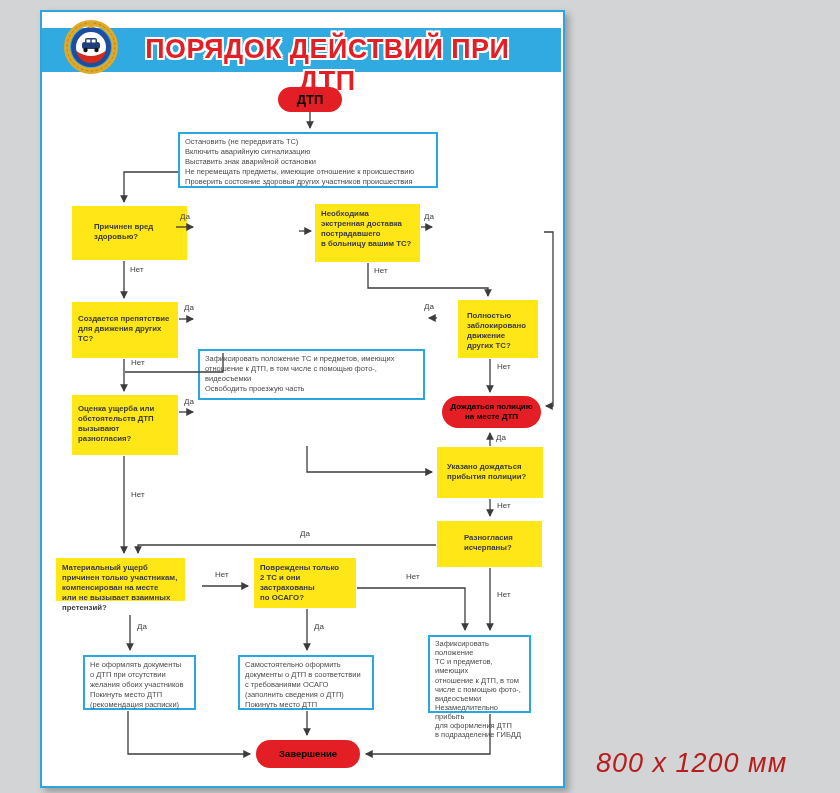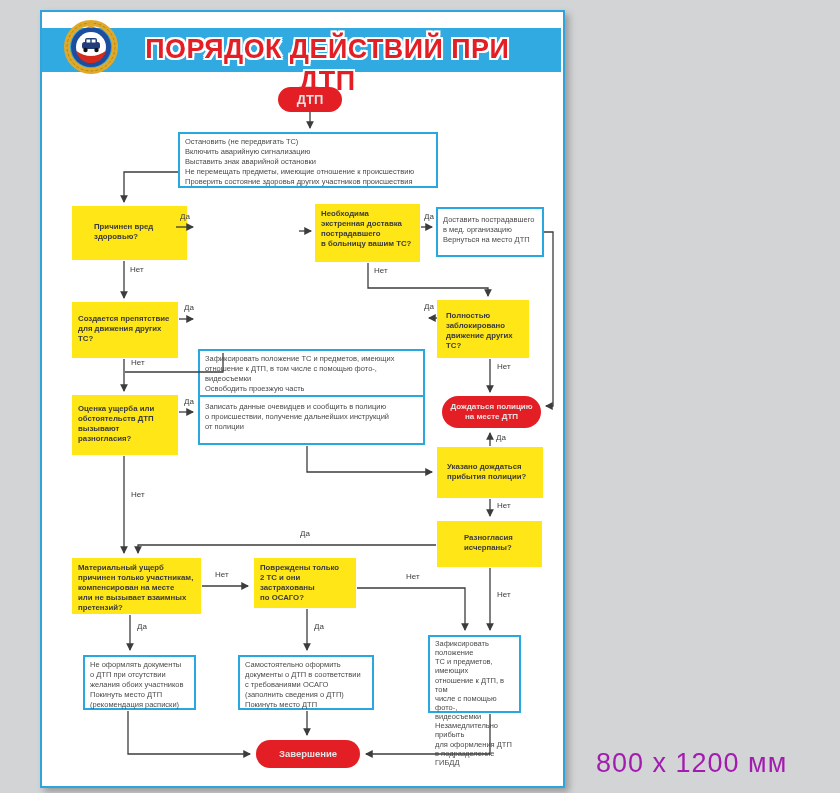--- a/index.html
+++ b/index.html
@@ -11,26 +11,26 @@
   .title{position:absolute;left:118px;top:33px;width:436px;text-align:center;
          font-size:28px;font-weight:bold;color:#e31e24;letter-spacing:.5px;
          transform:scaleX(.96);transform-origin:left;
          text-shadow:-2px -2px 0 #fff,2px -2px 0 #fff,-2px 2px 0 #fff,2px 2px 0 #fff,
                      0 -2px 0 #fff,0 2px 0 #fff,-2px 0 0 #fff,2px 0 0 #fff;}
   .logo{position:absolute;left:64px;top:20px;width:54px;height:54px;}
   .cyanbox{position:absolute;background:#fff;border:2px solid #29a8e0;color:#4a4a4a;
            font-size:7.5px;line-height:1.32;padding:3px 5px;white-space:pre-line;box-sizing:border-box;}
   .qbox{position:absolute;background:#ffe617;color:#3a3a3a;font-weight:bold;
         font-size:7.8px;line-height:1.28;padding:5px 6px;white-space:pre-line;box-sizing:border-box;}
-  .oval{position:absolute;background:#e31e24;color:#e5e5e5;font-weight:bold;border-radius:999px;
+  .oval{position:absolute;background:#e31e24;color:#000000;font-weight:bold;border-radius:999px;
         display:flex;align-items:center;justify-content:center;text-align:center;
         white-space:pre-line;box-sizing:border-box;line-height:1.2;}
   .lbl{position:absolute;font-size:8px;color:#3c3c3c;}
   .edges{position:absolute;left:0;top:0;pointer-events:none;}
-  .sizenote{position:absolute;left:596px;top:748px;font-size:27px;color:#a21caf;letter-spacing:1px;}
+  .sizenote{position:absolute;left:596px;top:748px;font-size:27px;color:#b91c1c;letter-spacing:1px;font-style:italic;}
 </style>
 </head>
 <body>
 
 <div class="stage">
 
   <div class="poster"></div>
   <div class="band"></div>
 
   <svg class="logo" viewBox="0 0 54 54">
@@ -61,56 +61,50 @@
 
   <div class="qbox" style="left:72px;top:206px;width:115px;height:54px;padding:16px 4px 4px 22px;">Причинен вред
 здоровью?</div>
 
 
   <div class="qbox" style="left:315px;top:204px;width:105px;height:58px;padding-top:5px;">Необходима
 экстренная доставка
 пострадавшего
 в больницу вашим ТС?</div>
 
-  <div class="cyanbox" style="left:436px;top:207px;width:108px;height:50px;padding-top:6px;">Доставить пострадавшего
-в мед. организацию
-Вернуться на место ДТП</div>
 
   <div class="qbox" style="left:72px;top:302px;width:106px;height:56px;padding-top:12px;">Создается препятствие
 для движения других
 ТС?</div>
 
   <div class="cyanbox" style="left:198px;top:301px;width:227px;height:51px;margin-top:48px;">Зафиксировать положение ТС и предметов, имеющих
 отношение к ДТП, в том числе с помощью фото-,
 видеосъемки
 Освободить проезжую часть</div>
 
-  <div class="qbox" style="left:437px;top:300px;width:92px;height:58px;padding:11px 5px 4px 9px;">Полностью
+  <div class="qbox" style="left:458px;top:300px;width:80px;height:58px;padding:11px 5px 4px 9px;">Полностью
 заблокировано
 движение других ТС?</div>
 
   <div class="qbox" style="left:72px;top:395px;width:106px;height:60px;padding-top:9px;">Оценка ущерба или
 обстоятельств ДТП
 вызывают
 разногласия?</div>
 
-  <div class="cyanbox" style="left:198px;top:395px;width:227px;height:50px;padding-top:5px;">Записать данные очевидцев и сообщить в полицию
-о происшествии, получение дальнейших инструкций
-от полиции</div>
 
   <div class="oval" style="left:442px;top:396px;width:99px;height:32px;font-size:8px;">Дождаться полицию
 на месте ДТП</div>
 
   <div class="qbox" style="left:437px;top:447px;width:106px;height:51px;padding:15px 4px 4px 10px;">Указано дождаться
 прибытия полиции?</div>
 
   <div class="qbox" style="left:437px;top:521px;width:105px;height:46px;padding:12px 4px 4px 27px;">Разногласия
 исчерпаны?</div>
 
-  <div class="qbox" style="left:72px;top:558px;width:129px;height:56px;">Материальный ущерб
+  <div class="qbox" style="left:56px;top:558px;width:129px;height:43px;">Материальный ущерб
 причинен только участникам,
 компенсирован на месте
 или не вызывает взаимных
 претензий?</div>
 
   <div class="qbox" style="left:254px;top:558px;width:102px;height:50px;">Повреждены только
 2 ТС и они
 застрахованы
 по ОСАГО?</div>
 
@@ -119,21 +113,21 @@
 желания обоих участников
 Покинуть место ДТП
 (рекомендация расписки)</div>
 
   <div class="cyanbox" style="left:238px;top:655px;width:136px;height:55px;">Самостоятельно оформить
 документы о ДТП в соответствии
 с требованиями ОСАГО
 (заполнить сведения о ДТП)
 Покинуть место ДТП</div>
 
-  <div class="cyanbox" style="left:428px;top:635px;width:93px;height:78px;line-height:1.22;padding:2px 5px;">Зафиксировать положение
+  <div class="cyanbox" style="left:428px;top:635px;width:103px;height:78px;line-height:1.22;padding:2px 5px;">Зафиксировать положение
 ТС и предметов, имеющих
 отношение к ДТП, в том
 числе с помощью фото-,
 видеосъемки
 Незамедлительно прибыть
 для оформления ДТП
 в подразделение ГИБДД</div>
 
   <div class="oval" style="left:256px;top:740px;width:104px;height:28px;font-size:9.5px;">Завершение</div>
 

